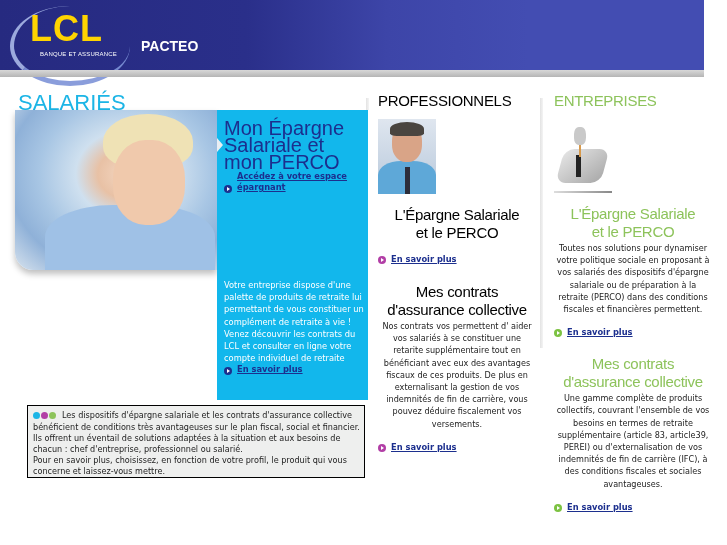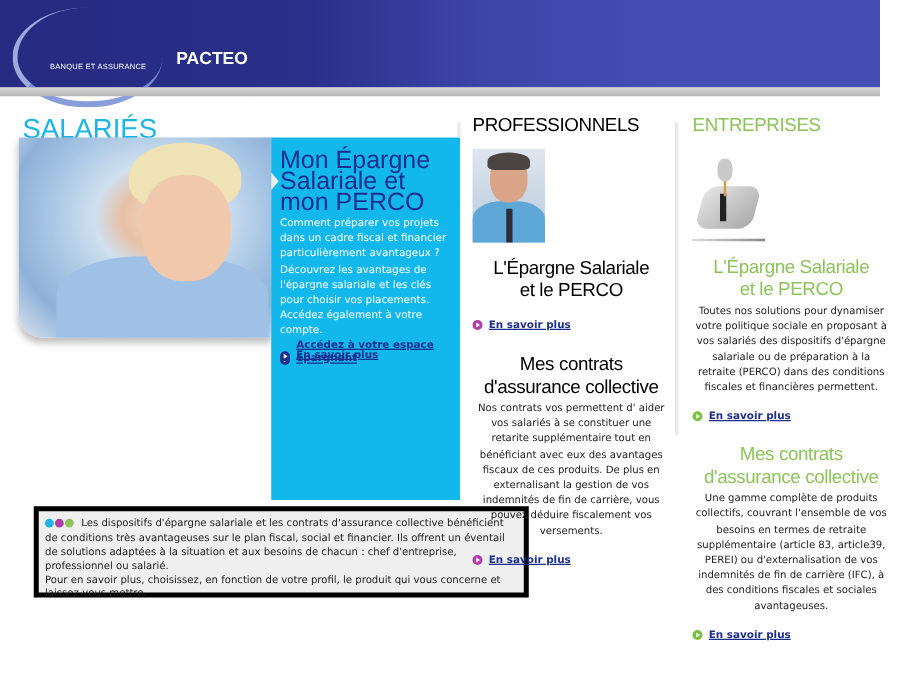--- a/index.html
+++ b/index.html
@@ -44,22 +44,22 @@
     color: #1c2f8e; font-weight: bold; text-decoration: underline; }
   .bullet { flex: 0 0 auto; width: 8px; height: 8px; border-radius: 50%; margin: 2px 5px 0 0; position: relative; }
   .bullet::after { content: ""; position: absolute; left: 3px; top: 2px; border-top: 2px solid transparent;
     border-bottom: 2px solid transparent; border-left: 3px solid #fff; }
   .b-navy { background: #1c2f8e; }
   .b-pink { background: #b23ea6; }
   .b-green { background: #7cc242; }
   .p1 { position: absolute; left: 224px; top: 120px; width: 142px; }
   .p2 { position: absolute; left: 224px; top: 278px; width: 142px; }
 
-  .info-box { position: absolute; left: 27px; top: 405px; width: 396px; height: 73px; background: #eeefee;
-    border: 4px solid #000000; padding: 4px 4px 0 5px; font-size: 8.1px; line-height: 11px; color: #222; }
+  .info-box { position: absolute; left: 27px; top: 405px; width: 338px; height: 73px; background: #eeefee;
+    border: 1px solid #000000; padding: 4px 4px 0 5px; font-size: 8.1px; line-height: 11px; color: #222; }
   .dots { display: inline-block; margin-right: 5px; vertical-align: -1px; }
   .dot { display: inline-block; width: 7px; height: 7px; border-radius: 50%; margin-right: 1px; }
 
   
   .col { position: absolute; top: 92px; width: 170px; }
   .col-pro { left: 378px; }
   .col-ent { left: 554px; }
   .sep { position: absolute; width: 3px; background: linear-gradient(90deg, #e3e3e3, #f4f4f4); }
   .sep1 { left: 366px; top: 98px; height: 12px; }
   .sep2 { left: 540px; top: 98px; height: 250px; }
@@ -84,45 +84,46 @@
   .sec-p { font-size: 8.1px; line-height: 12.2px; color: #222; margin-top: 1px; }
   .sec-link { display: flex; align-items: flex-start; margin-top: 12px; font-size: 8.3px; line-height: 11px;
     color: #1c2f8e; font-weight: bold; text-decoration: underline; }
 </style>
 </head>
 <body>
 
 <div class="header">
   <div class="logo">
     <div class="logo-arc"></div>
+    <div class="logo-text">LCL</div>
     <div class="logo-sub">BANQUE ET ASSURANCE</div>
   </div>
   <div class="brand">PACTEO</div>
 </div>
 <div class="header-shadow"></div>
 
 <div class="sal-title">SALARIÉS</div>
 <div class="photo-woman">
   <div class="shirt"></div>
   <div class="hair"></div>
   <div class="face"></div>
 </div>
 <div class="blue-panel"></div>
 <div class="blue-arrow"></div>
 
 <div class="p1">
   <div class="panel-h">Mon Épargne Salariale et mon PERCO</div>
-  <div class="panel-p">Comment préparer vos projets dans un cadre fiscal et financier particulièrement avantageux ? Découvrez les avantages de l'épargne salariale et les clés pour choisir vos placements. Accédez également à votre compte.</div>
   <div class="panel-link">
     <span class="bullet b-navy"></span>
     <span>Accédez à votre espace épargnant</span>
   </div>
 </div>
 
 <div class="p2">
+  <div class="panel-p">Votre entreprise dispose d'une palette de produits de retraite lui permettant de vous constituer un complément de retraite à vie ! Venez découvrir les contrats du LCL et consulter en ligne votre compte individuel de retraite</div>
   <div class="panel-link">
     <span class="bullet b-navy"></span>
     <span>En savoir plus</span>
   </div>
 </div>
 
 <div class="info-box">
   <span class="dots">
     <span class="dot" style="background:#1cb5e6"></span><span class="dot" style="background:#b23ea6"></span><span class="dot" style="background:#8dc35b"></span>
   </span><span>Les dispositifs d'épargne salariale et les contrats d'assurance collective bénéficient de conditions très avantageuses sur le plan fiscal, social et financier. Ils offrent un éventail de solutions adaptées à la situation et aux besoins de chacun : chef d'entreprise, professionnel ou salarié.</span>

